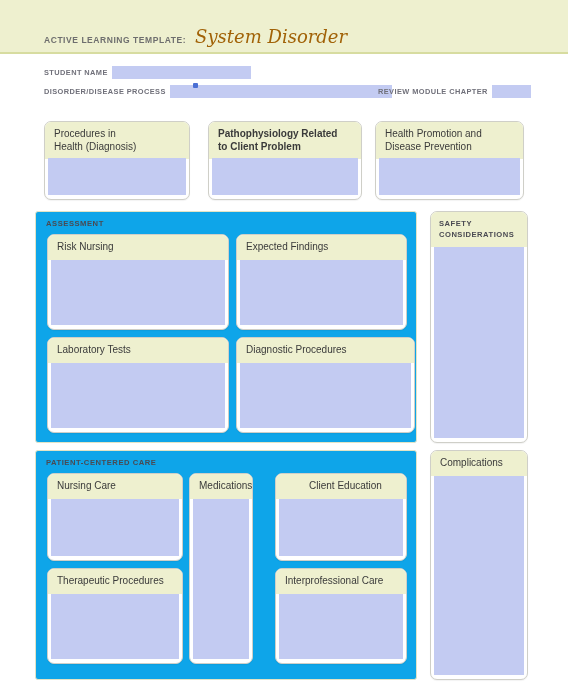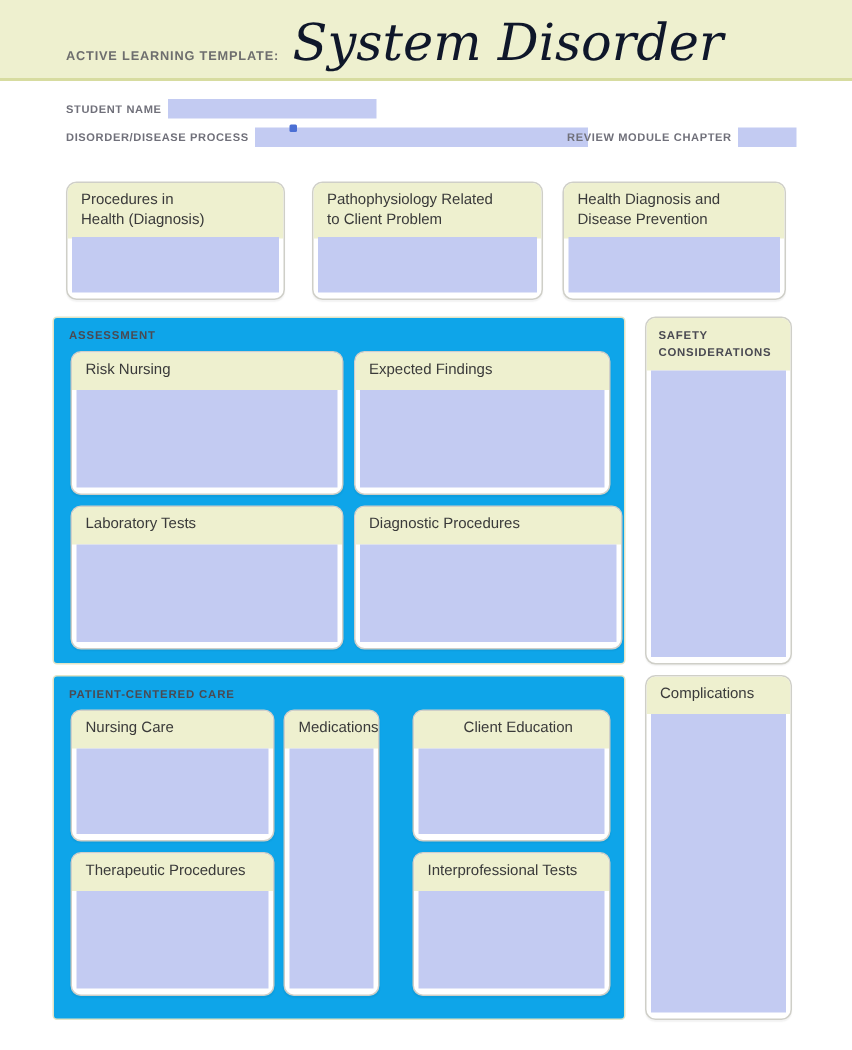--- a/index.html
+++ b/index.html
@@ -36,22 +36,22 @@
     font-size: 8.5px;
     letter-spacing: 0.55px;
     color: #6e6e6e;
     font-weight: 600;
     text-transform: uppercase;
     white-space: nowrap;
   }
   .title {
     font-family: "DejaVu Serif", "Liberation Serif", serif;
     font-style: italic;
-    font-size: 34px;
-    color: #0f172a;
+    font-size: 18px;
+    color: #a16207;
     margin-left: 9px;
     line-height: 1;
     white-space: nowrap;
   }
 
   
   .formrow {
     position: absolute;
     display: flex;
     align-items: center;
@@ -211,27 +211,27 @@
   <span class="fblank"></span>
 </div>
 
 <div class="card" id="card-alterations">
   <div class="card-head" style="white-space: pre-line;">Procedures in
 Health (Diagnosis)</div>
   <div class="card-body"></div>
 </div>
 
 <div class="card" id="card-patho">
-  <div class="card-head" style="white-space: pre-line;">Pathophysiology Related
+  <div class="card-head" style="white-space: pre-line; font-weight: bold;">Pathophysiology Related
 to Client Problem</div>
   <div class="card-body"></div>
 </div>
 
 <div class="card" id="card-health">
-  <div class="card-head" style="white-space: pre-line;">Health Diagnosis and
+  <div class="card-head" style="white-space: pre-line;">Health Promotion and
 Disease Prevention</div>
   <div class="card-body"></div>
 </div>
 
 <div class="section" id="sec-assessment">
   <div class="section-label">ASSESSMENT</div>
 
   <div class="card" id="card-risk">
     <div class="card-head" style="white-space: pre-line;">Risk Nursing</div>
     <div class="card-body"></div>
@@ -276,21 +276,21 @@
     <div class="card-head" style="white-space: pre-line; text-align: center;">Client Education</div>
     <div class="card-body"></div>
   </div>
 
   <div class="card" id="card-therapeutic">
     <div class="card-head" style="white-space: pre-line;">Therapeutic Procedures</div>
     <div class="card-body"></div>
   </div>
 
   <div class="card" id="card-interprof">
-    <div class="card-head" style="white-space: pre-line;">Interprofessional Tests</div>
+    <div class="card-head" style="white-space: pre-line;">Interprofessional Care</div>
     <div class="card-body"></div>
   </div>
 </div>
 
 <div class="card" id="panel-complications">
   <div class="card-head" style="white-space: pre-line;">Complications</div>
   <div class="card-body"></div>
 </div>
 
 </body></html>

